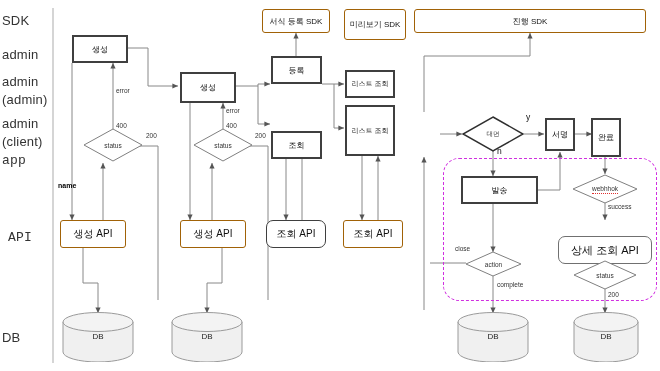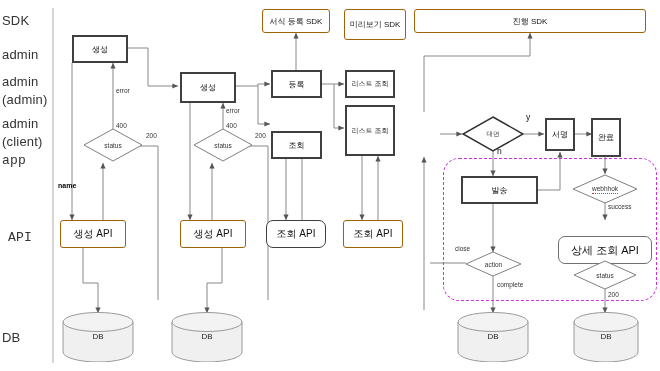--- a/index.html
+++ b/index.html
@@ -191,21 +191,21 @@
   </div>
 
   <div class="node rect-thick t8" style="left:72px;top:35px;width:56px;height:28px;">
     <span>생성</span>
   </div>
 
   <div class="node rect-thick t8" style="left:180px;top:72px;width:56px;height:31px;">
     <span>생성</span>
   </div>
 
-  <div class="node rect-thick t8" style="left:271px;top:70px;width:51px;height:28px;">
+  <div class="node rect-thick t8" style="left:271px;top:56px;width:51px;height:28px;">
     <span>등록</span>
   </div>
 
   <div class="node rect-thick t8" style="left:271px;top:110px;width:51px;height:28px;margin-top:21px;">
     <span>조회</span>
   </div>
 
   <div class="node rect-thick t7" style="left:345px;top:70px;width:50px;height:28px;">
     <span>리스트 조회</span>
   </div>

